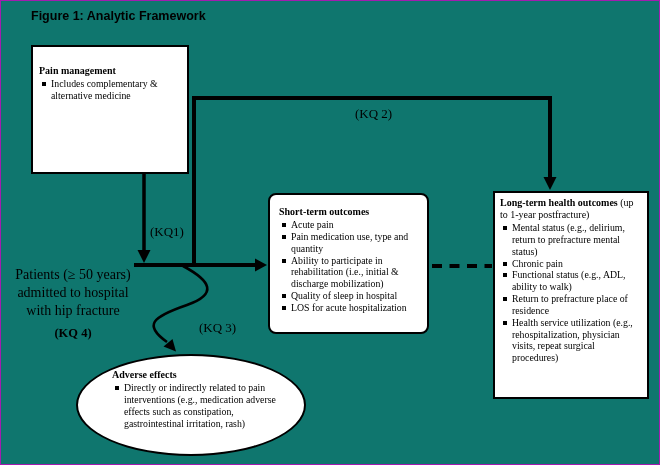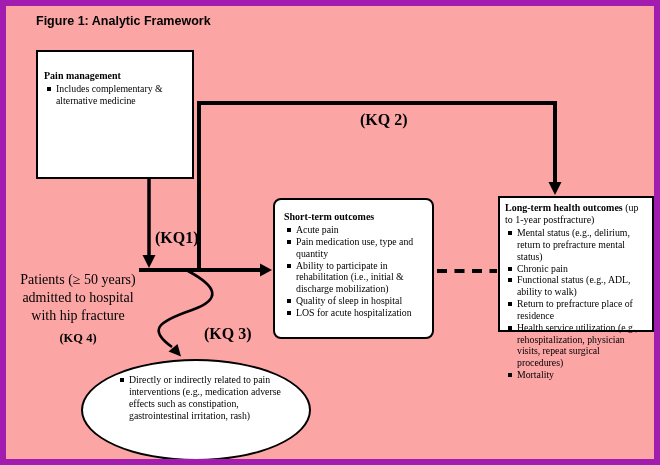--- a/index.html
+++ b/index.html
@@ -1,47 +1,47 @@
 <!DOCTYPE html>
 <html><head>
 <meta charset="utf-8">
 <style>
   html,body { margin:0; padding:0; background:#fff; }
   .canvas {
-    position:relative; width:660px; height:465px; background:#fca5a5;
+    position:relative; width:660px; height:465px; background:#0f766e;
     font-family:"Liberation Serif", serif; color:#000;
-    box-sizing:border-box; border:6px solid #a21caf; overflow:hidden;
+    box-sizing:border-box; border:1px solid #a21caf; overflow:hidden;
   }
   .fig-title {
     position:absolute; left:30px; top:8px;
     font-family:"Liberation Sans", sans-serif; font-weight:bold; font-size:12.5px;
   }
   .lines { position:absolute; left:0; top:0; width:660px; height:465px; }
   .node { position:absolute; background:#fff; box-sizing:border-box; }
   .rect { border:2px solid #000; }
   .pain  { left:30px;  top:44px;  width:158px; height:129px; padding:18px 6px 0 6px; }
   .short { left:267px; top:192px; width:161px; height:141px; border-radius:8px; padding:11px 6px 0 9px; }
-  .long  { left:492px; top:190px; width:156px; height:136px; padding:4px 12px 0 5px; }
+  .long  { left:492px; top:190px; width:156px; height:208px; padding:4px 12px 0 5px; }
   .ellipse {
     left:75px; top:353px; width:230px; height:102px;
     border:2px solid #000; border-radius:50%;
     padding:13px 18px 0 34px;
   }
   .bx-title { font-weight:bold; font-size:10px; line-height:1.2; margin-bottom:1px; }
   .bx-title .suffix { font-weight:normal; }
   ul.blist { list-style:none; margin:0; padding:0; }
   ul.blist li { display:flex; font-size:9.8px; line-height:1.21; }
   .blt { flex:none; width:4px; height:4px; background:#000; margin:4px 5px 0 3px; }
   .litext { flex:1; }
   .population {
     position:absolute; left:8px; top:221px; width:128px;
     text-align:center; font-size:14px; line-height:1.27;margin-top:44px;
   }
   .kq4 { font-weight:bold; font-size:12.5px; margin-top:7px; }
-  .kq-label { position:absolute; font-weight:bold; font-size:16px; }
+  .kq-label { position:absolute; font-weight:normal; font-size:13px; }
   .kq1 { left:149px; top:223px; }
   .kq2 { left:354px; top:105px; }
   .kq3 { left:198px; top:319px; }
 </style>
 </head>
 <body>
 
 <div class="canvas">
 
   <svg class="lines" viewBox="0 0 660 465" aria-hidden="true">
@@ -124,28 +124,25 @@
         <div class="litext">Functional status (e.g., ADL, ability to walk)</div>
       </li>
       <li>
         <span class="blt"></span>
         <div class="litext">Return to prefracture place of residence</div>
       </li>
       <li>
         <span class="blt"></span>
         <div class="litext">Health service utilization (e.g., rehospitalization, physician visits, repeat surgical procedures)</div>
       </li>
-      <li>
-        <span class="blt"></span>
-        <div class="litext">Mortality</div>
-      </li>
     </ul>
   </div>
 
   <div class="node ellipse">
+    <div class="bx-title">Adverse effects</div>
     <ul class="blist">
       <li>
         <span class="blt"></span>
         <div class="litext">Directly or indirectly related to pain interventions (e.g., medication adverse effects such as constipation, gastrointestinal irritation, rash)</div>
       </li>
     </ul>
   </div>
 
 </div>
 

